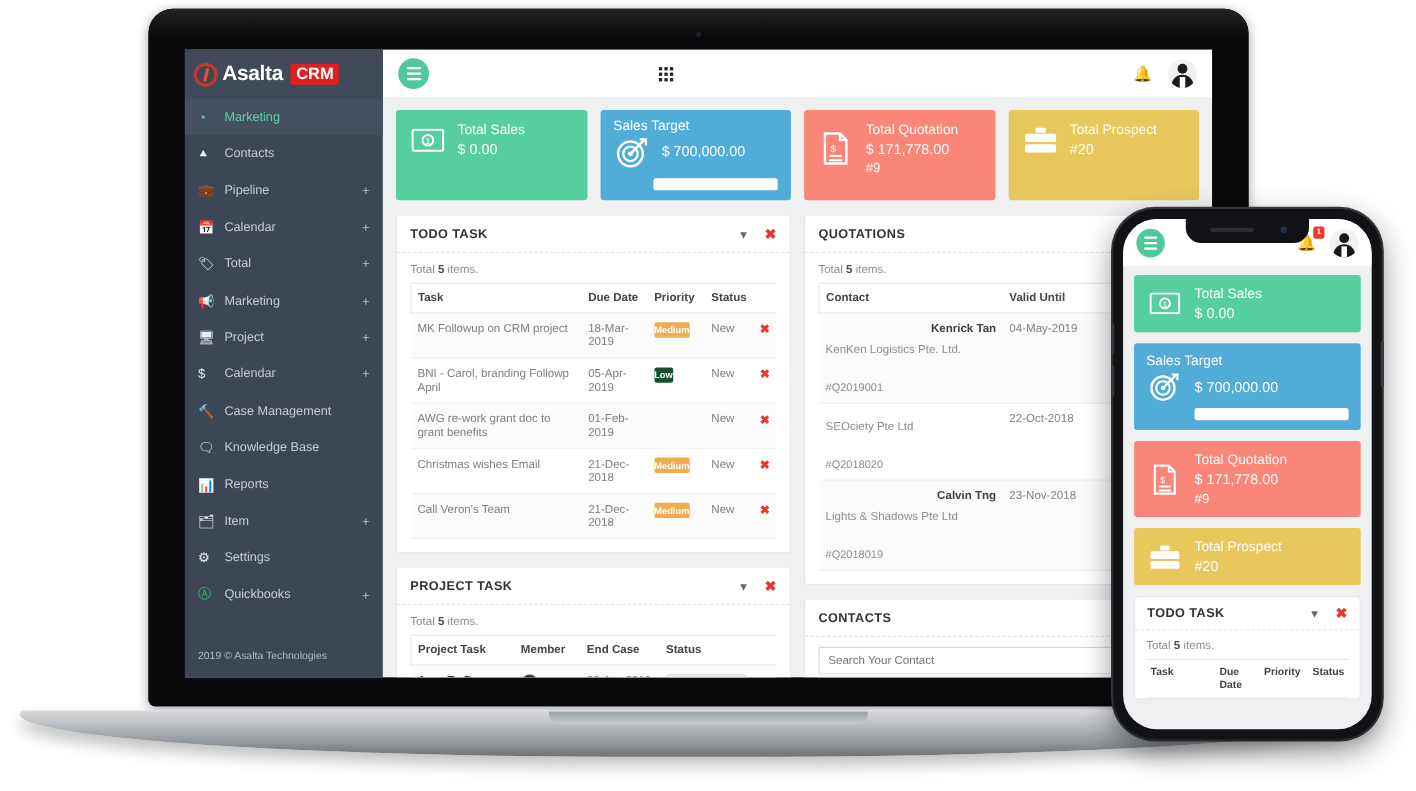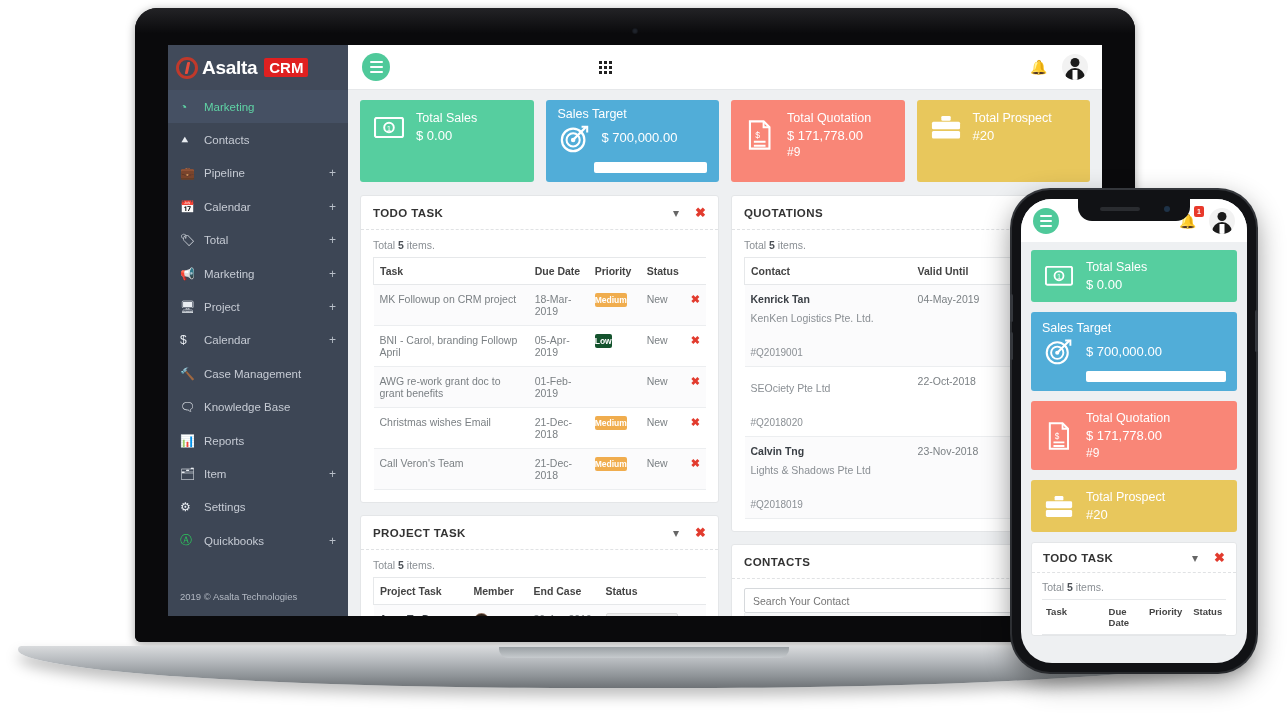--- a/index.html
+++ b/index.html
@@ -157,21 +157,21 @@
   thead th:first-child { border-left: 1px solid #e6e8ea; }
   tbody td {
     font-size: 10.5px; color:#7b8084; padding: 8px 6px; vertical-align: top;
     border-bottom: 1px solid #eceef0;
   }
   tbody tr:nth-child(odd) td { background:#fbfbfc; }
   .badge { display:inline-block; font-size: 8.5px; font-weight:bold; color:#fff; padding: 2px 0; border-radius: 2px; }
   .badge.medium { background:#f0ad4e; }
   .badge.low { background:#14532d; }
   .row-x { color:#e23b2e; font-weight:bold; font-size: 11px; text-align:center; }
-  .q-name { font-weight:bold; color:#3b4046; font-size:10.5px; }
+  .q-name { font-weight:bold; color:#3b4046; font-size:10.5px;text-align:right; }
   .q-sub { font-size:10.5px; color:#8a8f94; margin-top:7px; }
   .q-code { font-size:10px; color:#8a8f94; margin-top:23px; }
   .t-right { text-align:right; }
 
   .search-input {
     width: 100%; height: 25px; border:1px solid #d6d9dc; border-radius:2px;
     padding: 0 8px; font-size: 10.5px; color:#8a8f94; font-family:inherit;
     background:#fff;
   }
   .alpha-bar { background:#f6f7f8; border:1px solid #eceef0; border-top:none; height:17px; position:relative;}

